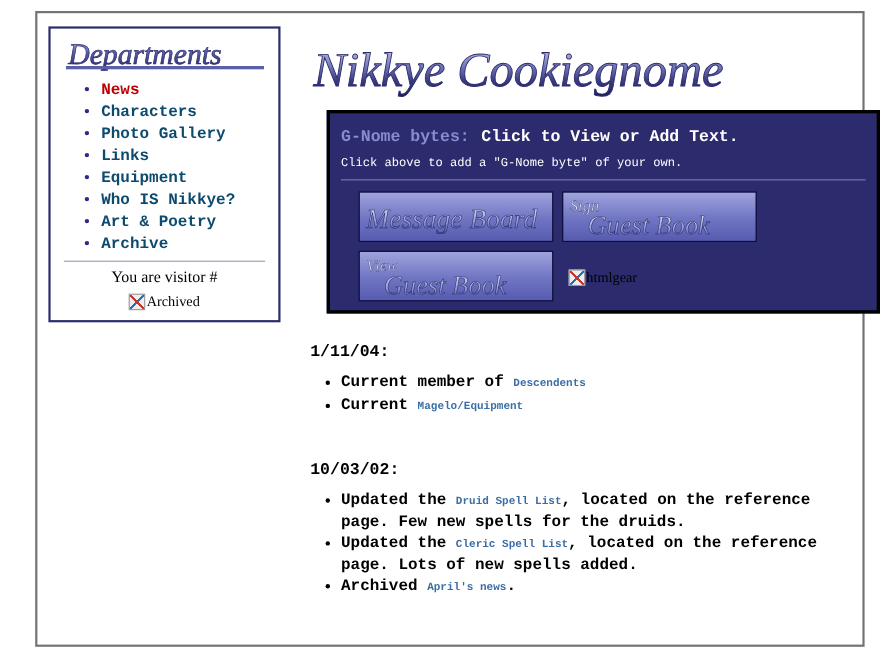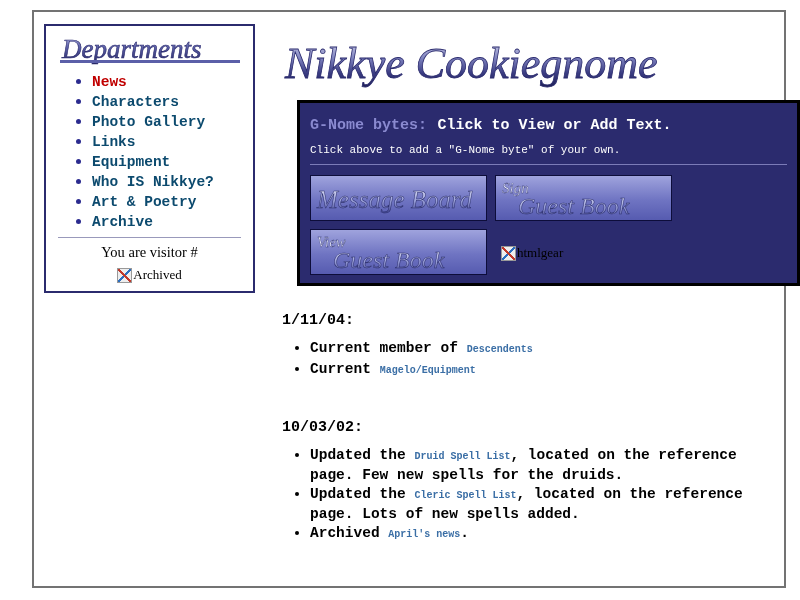--- a/index.html
+++ b/index.html
@@ -141,20 +141,21 @@
   }
   .panel-rule {
     border: none;
     border-top: 1px solid #7b7bb8;
     margin: 8px 0 10px 0;
   }
   .btn-row {
     display: flex;
     gap: 8px;
     margin-bottom: 8px;
+    margin-left: 16px;
   }
   .btn-row.second {
     align-items: flex-start;
     margin-bottom: 0;
   }
   .gbtn {
     width: 175px;
     height: 44px;
     border: 1px solid #0d0d3a;
     background: linear-gradient(#9fa3dd, #6f74c2 55%, #565bb0);

